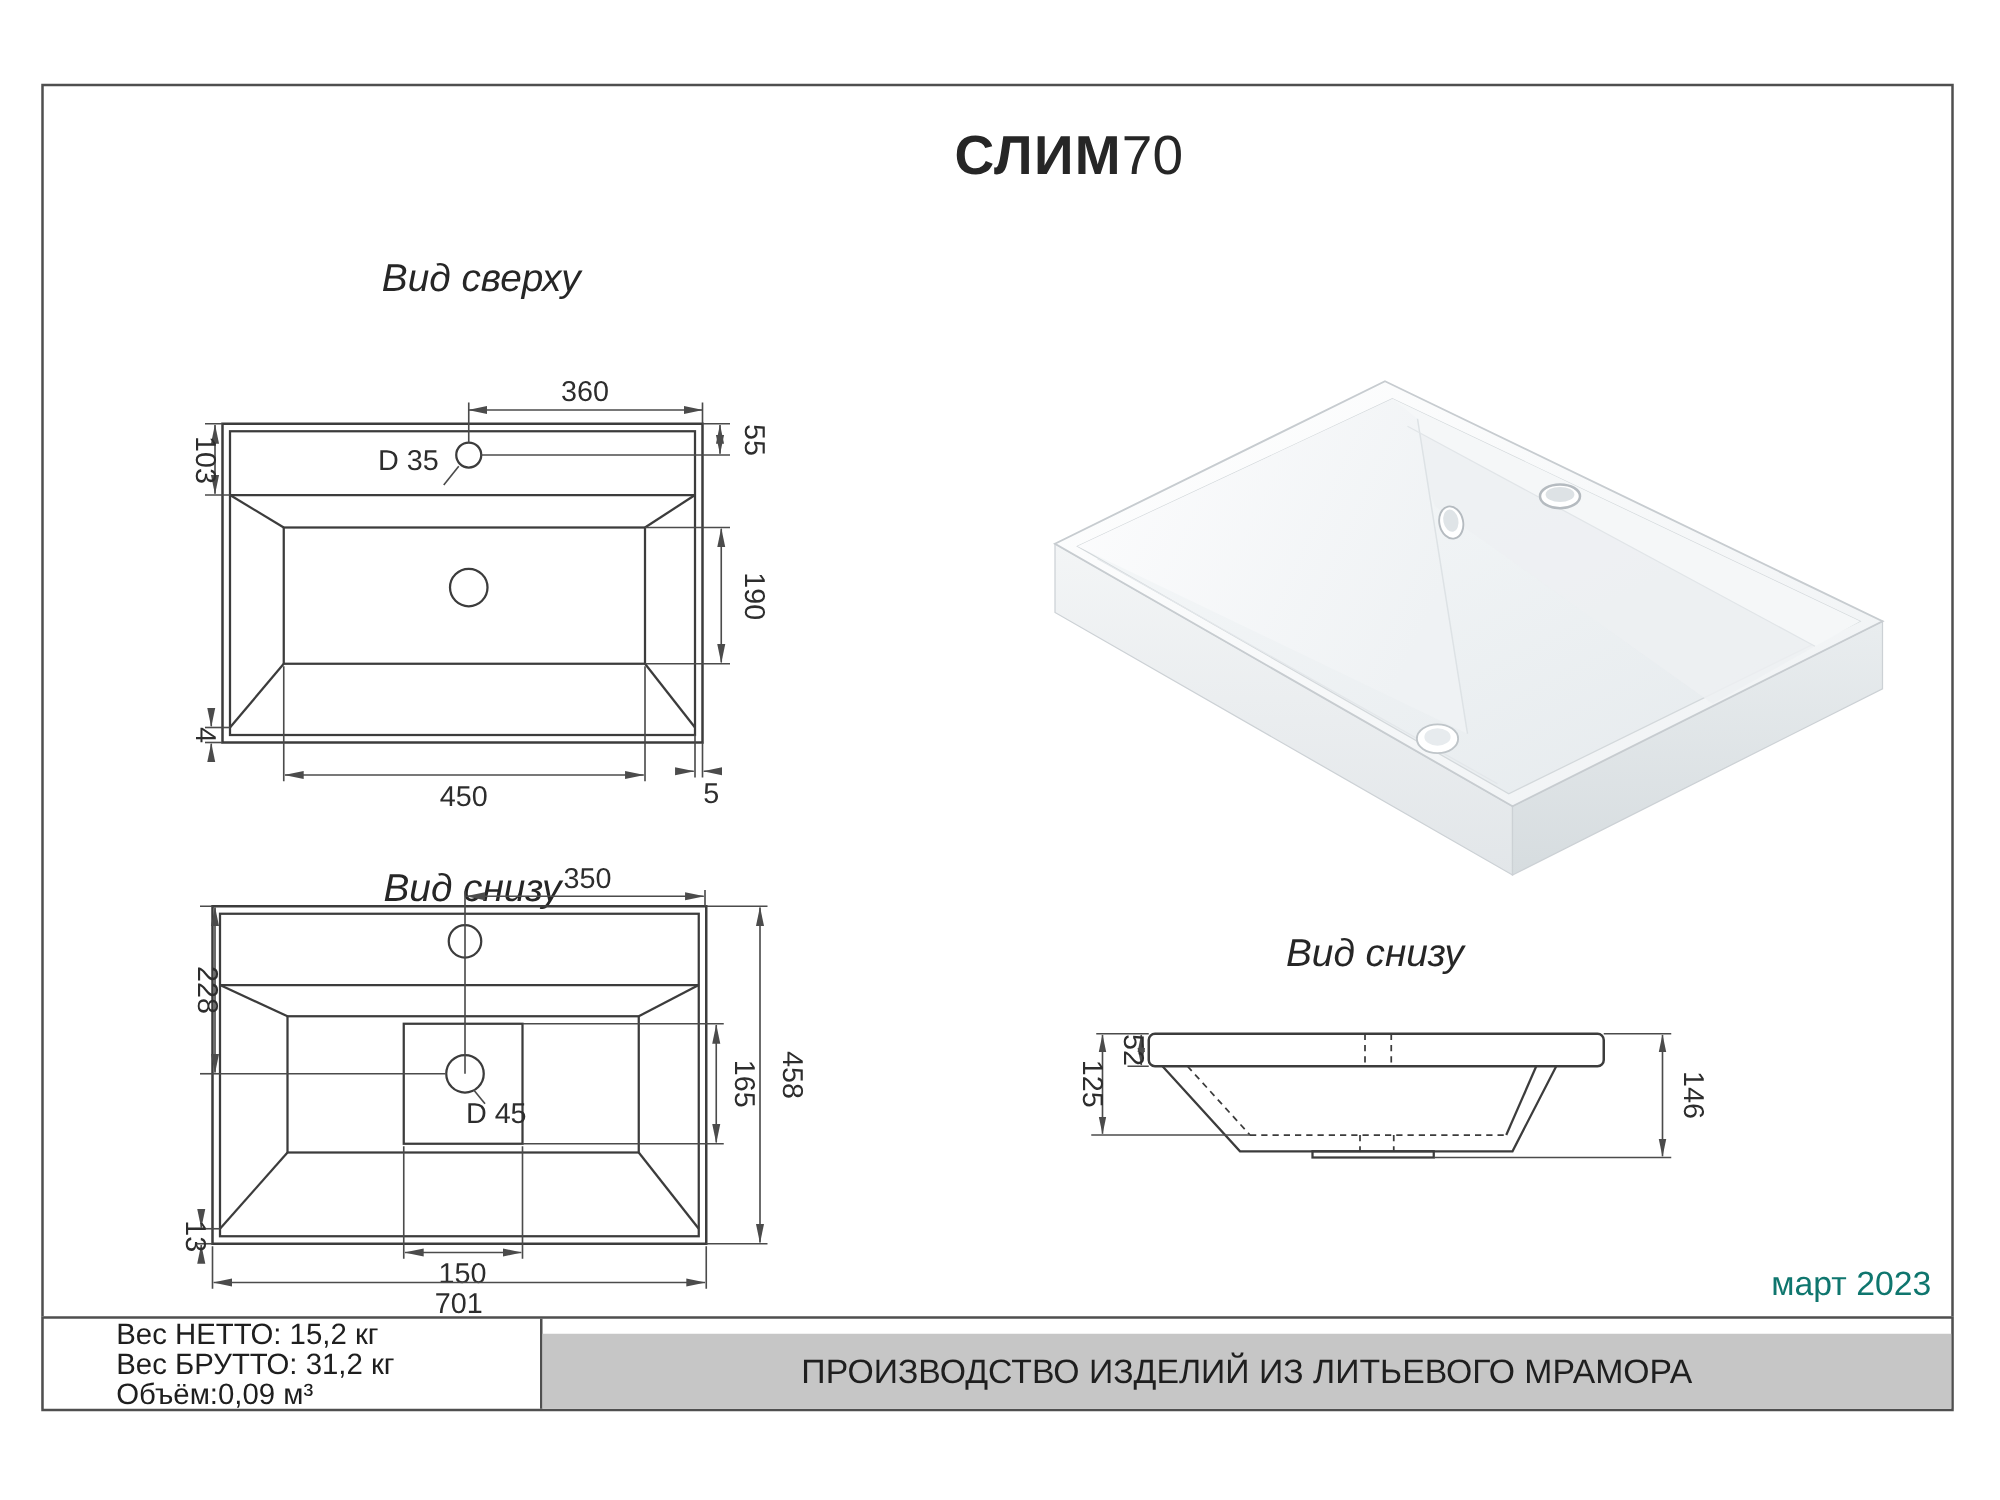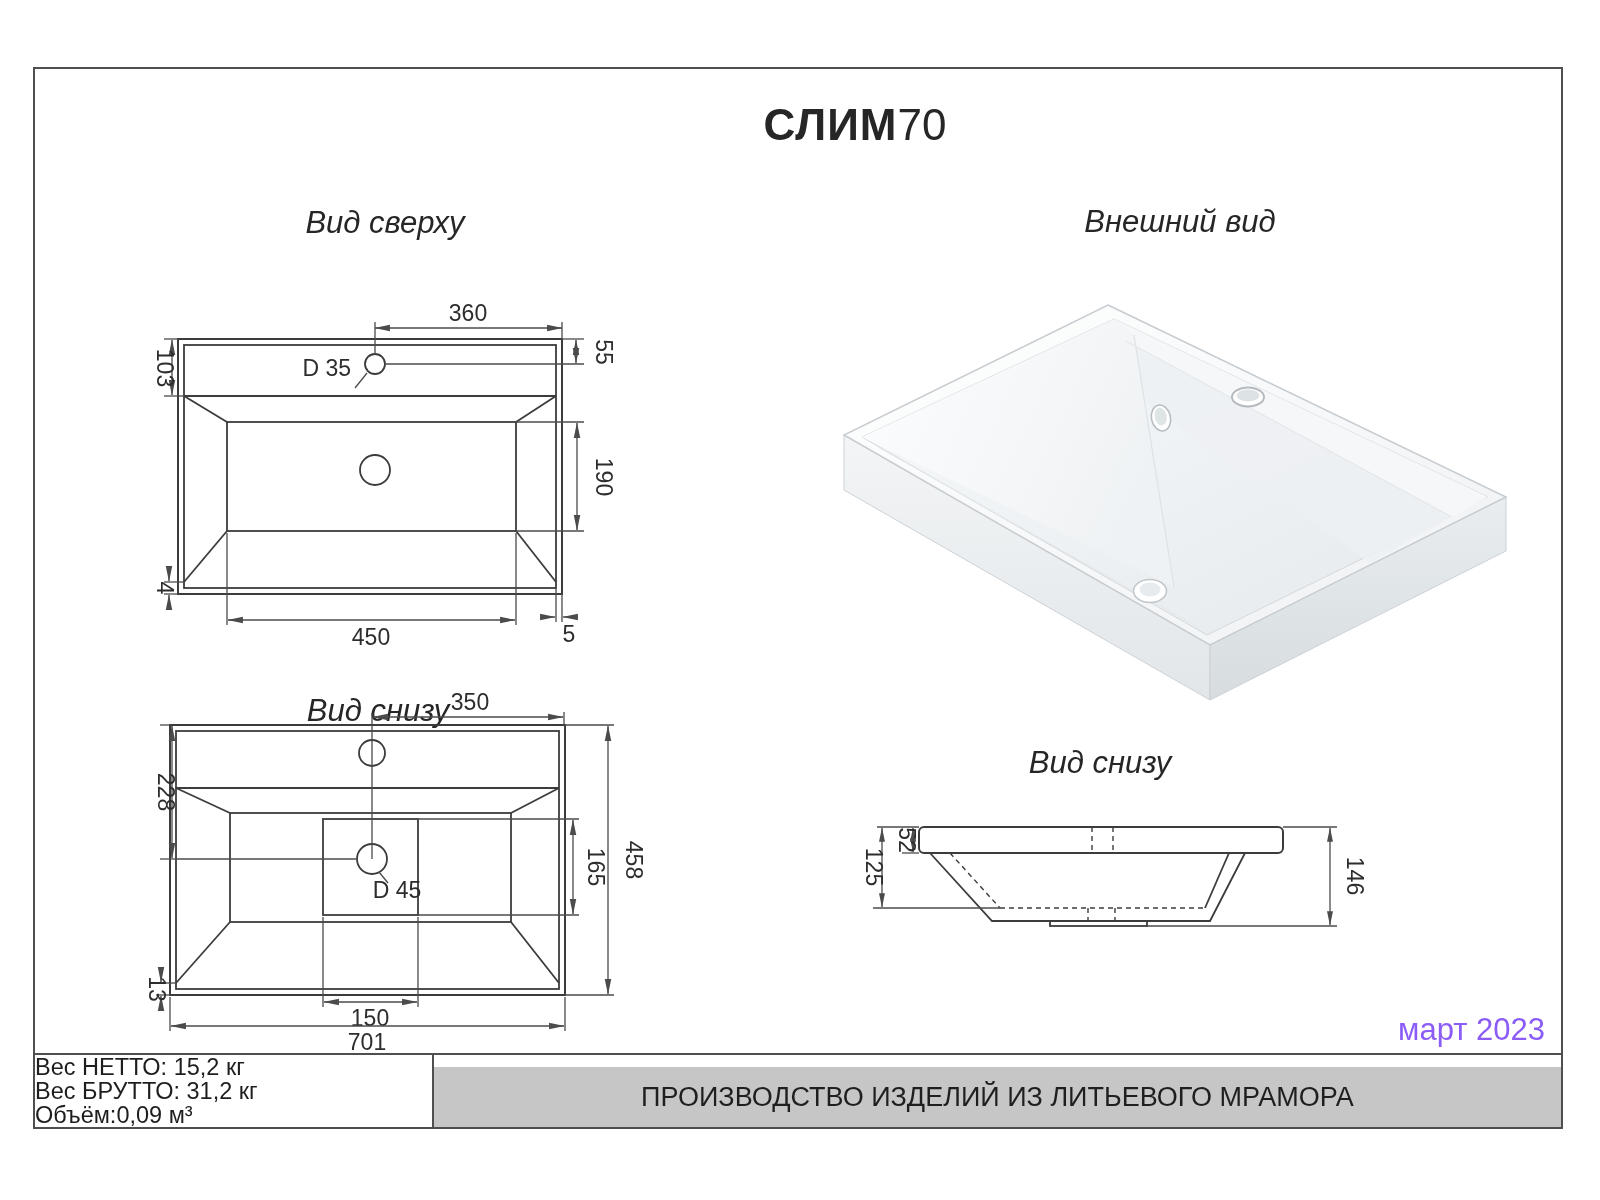--- a/index.html
+++ b/index.html
@@ -10,26 +10,26 @@
   .main-title{position:absolute;left:645px;top:100px;width:420px;text-align:center;
         font-size:44px;font-weight:bold;color:#262626;letter-spacing:1px;}
   .main-title .model-size{font-weight:400;letter-spacing:0;}
   .view-title{position:absolute;font-size:31px;font-weight:normal;font-style:italic;
         color:#262626;text-align:center;width:320px;}
   #t-top{left:225px;top:205px;}
   #t-ext{left:1020px;top:204px;}
   #t-bottom{left:218px;top:693px;}
   #t-side{left:940px;top:745px;}
   .date-note{position:absolute;left:1350px;top:1012px;width:195px;text-align:right;
-        font-size:31px;color:#8b5cf6;}
+        font-size:27px;color:#0f766e;}
   .footer{position:absolute;left:33px;top:1053px;width:1526px;height:72px;
         border:2px solid #4f4f4f;display:flex;background:#ffffff;}
   .spec-box{width:399px;border-right:2px solid #4f4f4f;box-sizing:border-box;
         display:flex;flex-direction:column;justify-content:center;
-        font-size:23.5px;line-height:24px;color:#1e1e1e;}
+        padding-left:58px;font-size:23.5px;line-height:24px;color:#1e1e1e;}
   .banner{flex:1;background:#c6c6c6;display:flex;flex-direction:column;
         justify-content:center;text-align:center;color:#1f1f1f;margin-top:12px;}
   .banner .b1{font-size:27px;line-height:31px;}
   .banner .b2{font-size:25px;line-height:28px;}
   svg{position:absolute;}
   #svg-top{left:120px;top:295px;}
   #svg-3d{left:830px;top:285px;}
   #svg-bottom{left:120px;top:690px;}
   #svg-side{left:840px;top:795px;}
   .obj{stroke:#3c3c3c;stroke-width:2;fill:none;stroke-linejoin:miter;}
@@ -43,21 +43,20 @@
 
 <div id="stage">
 
   <div class="frame"></div>
 
   <div class="main-title">
     <span>СЛИМ</span><span class="model-size">70</span>
   </div>
 
   <div class="view-title" id="t-top">Вид сверху</div>
-  <div class="view-title" id="t-ext">Внешний вид</div>
   <div class="view-title" id="t-bottom">Вид снизу</div>
   <div class="view-title" id="t-side">Вид снизу</div>
 
   <svg id="svg-top" width="520" height="360" viewBox="0 0 520 360">
     <defs>
       <marker id="mA" viewBox="0 0 12 6" refX="11.5" refY="3" markerWidth="12" markerHeight="6" orient="auto-start-reverse">
         <path d="M12,3 L0,0.5 L0,5.5 Z" fill="#4b4b4b"></path>
       </marker>
     </defs>
     <g>

